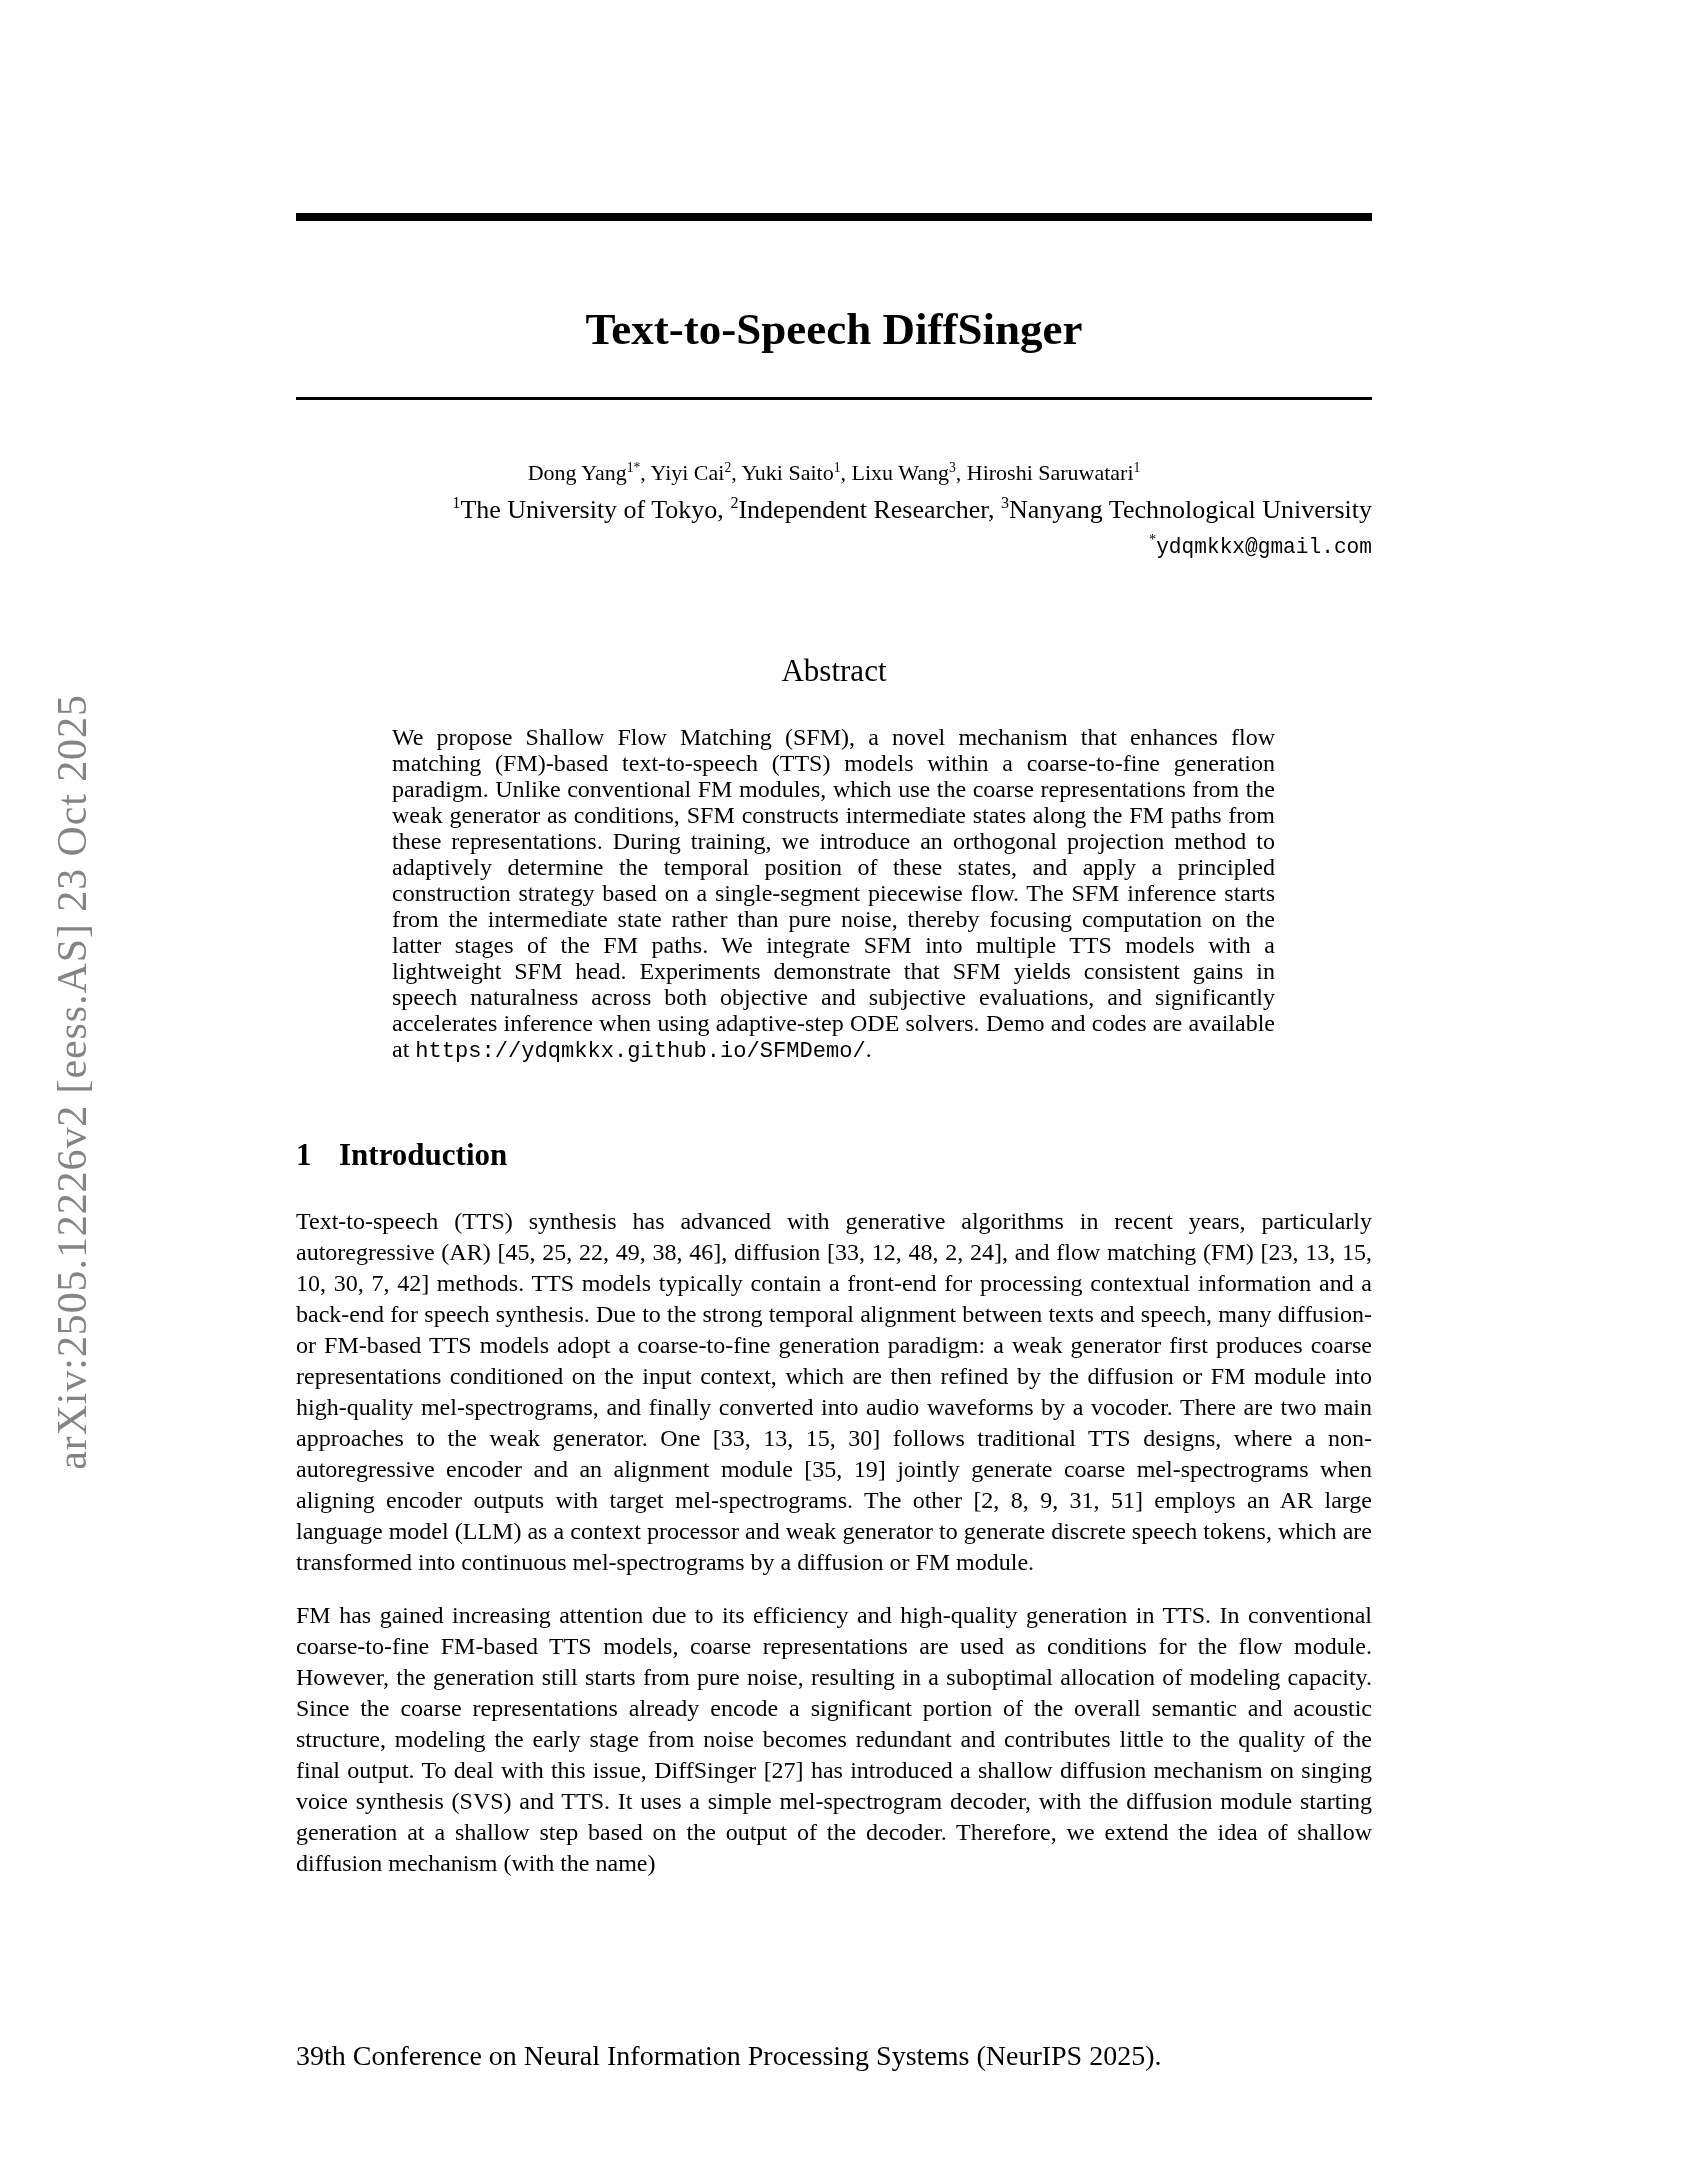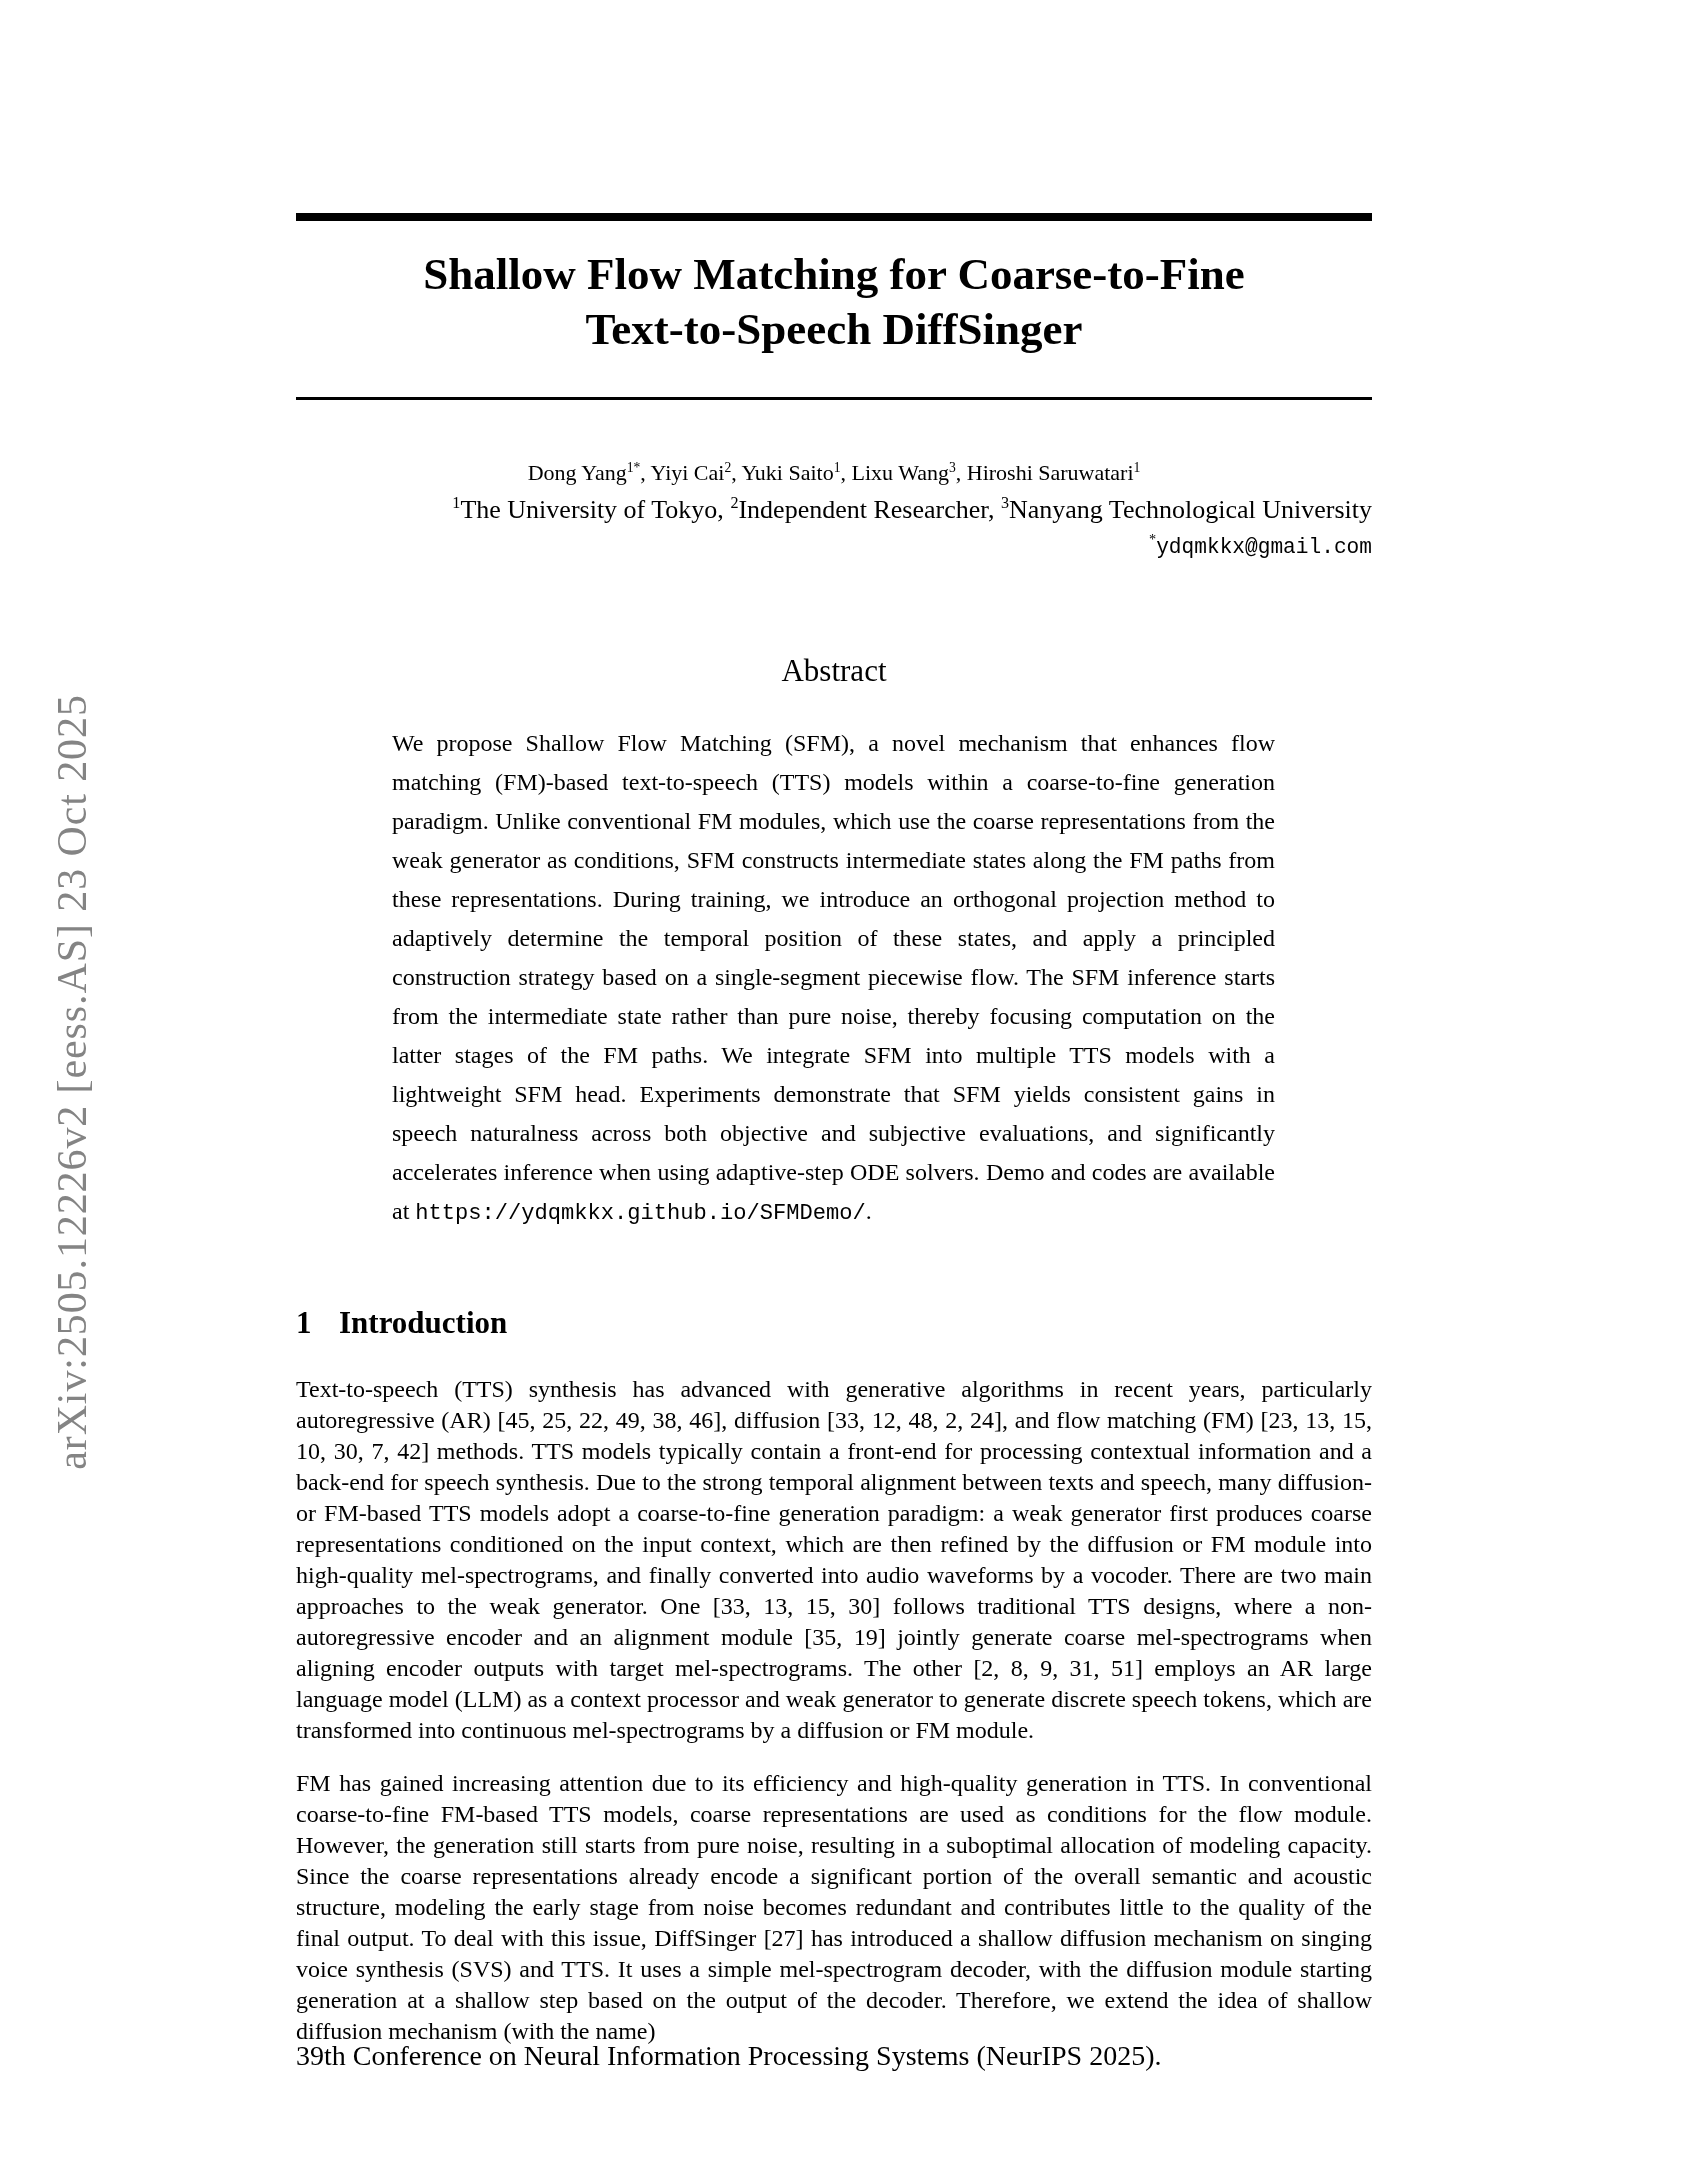--- a/index.html
+++ b/index.html
@@ -59,21 +59,21 @@
   .abstract-heading {
     margin: 89px 0 0 0;
     text-align: center;
     font-size: 31px;
     font-weight: normal;
   }
   .abstract-body {
     margin: 35px 0 0 96px;
     width: 883px;
     font-size: 24px;
-    line-height: 39px;
+    line-height: 26px;
     text-align: justify;
   }
   .section-heading {
     margin: 72px 0 0 0;
     font-size: 31px;
     font-weight: bold;
   }
   .section-heading .sec-num { margin-right: 27.5px; }
   .body-para {
     margin: 33px 0 0 0;
@@ -105,21 +105,21 @@
 <body>
 
 <div class="page">
 
   <div class="arxiv-watermark">arXiv:2505.12226v2  [eess.AS]  23 Oct 2025</div>
 
   <div class="content">
 
     <div class="rule-thick"></div>
 
-    <h1 class="title"><span>Shallow Flow Matching for Coarse-to-Fine</span><br><span>Text-to-Speech DiffSinger</span></h1>
+    <h1 class="title"><br><span>Text-to-Speech DiffSinger</span></h1>
 
     <div class="rule-thin"></div>
 
     <div class="authors"><span class="author"><span>Dong Yang</span><sup>1*</sup><span>, </span></span><span class="author"><span>Yiyi Cai</span><sup>2</sup><span>, </span></span><span class="author"><span>Yuki Saito</span><sup>1</sup><span>, </span></span><span class="author"><span>Lixu Wang</span><sup>3</sup><span>, </span></span><span class="author"><span>Hiroshi Saruwatari</span><sup>1</sup><span></span></span></div>
 
     <div class="affiliations"><span class="affiliation"><sup>1</sup><span>The University of Tokyo, </span></span><span class="affiliation"><sup>2</sup><span>Independent Researcher, </span></span><span class="affiliation"><sup>3</sup><span>Nanyang Technological University</span></span></div>
 
     <div class="email-line"><sup>*</sup><span class="mono">ydqmkkx@gmail.com</span></div>
 
     <h2 class="abstract-heading">Abstract</h2>

